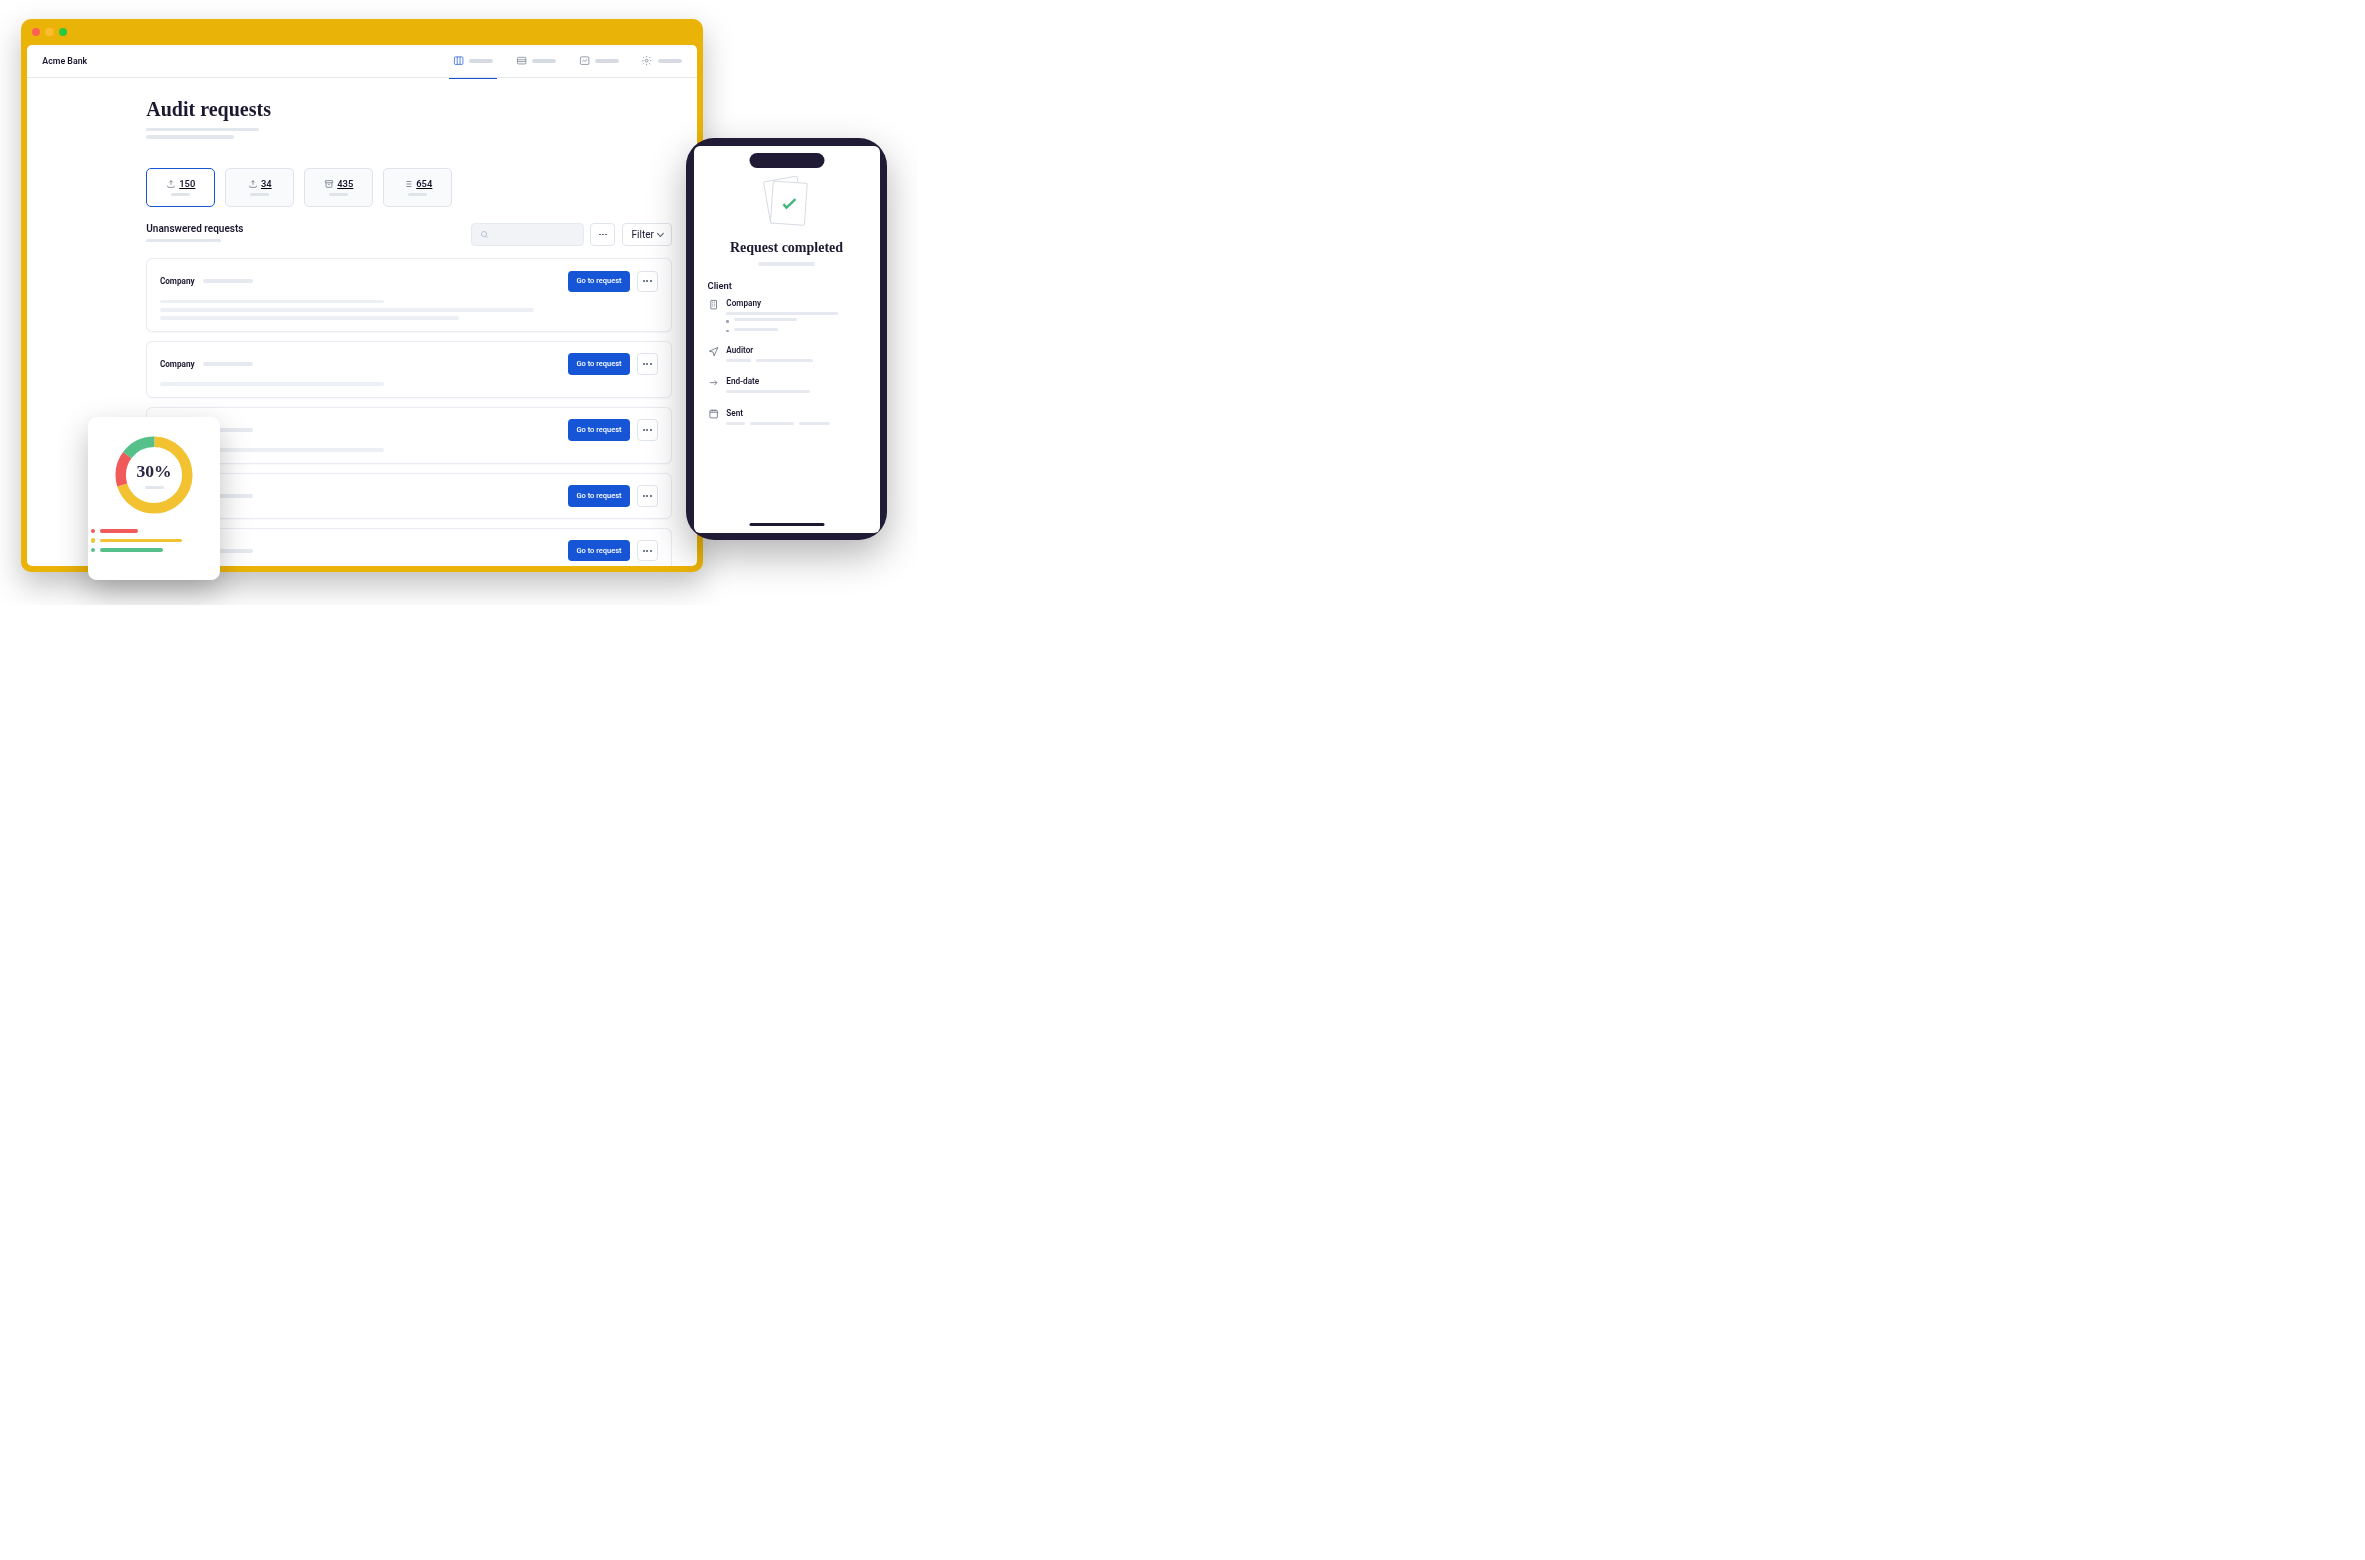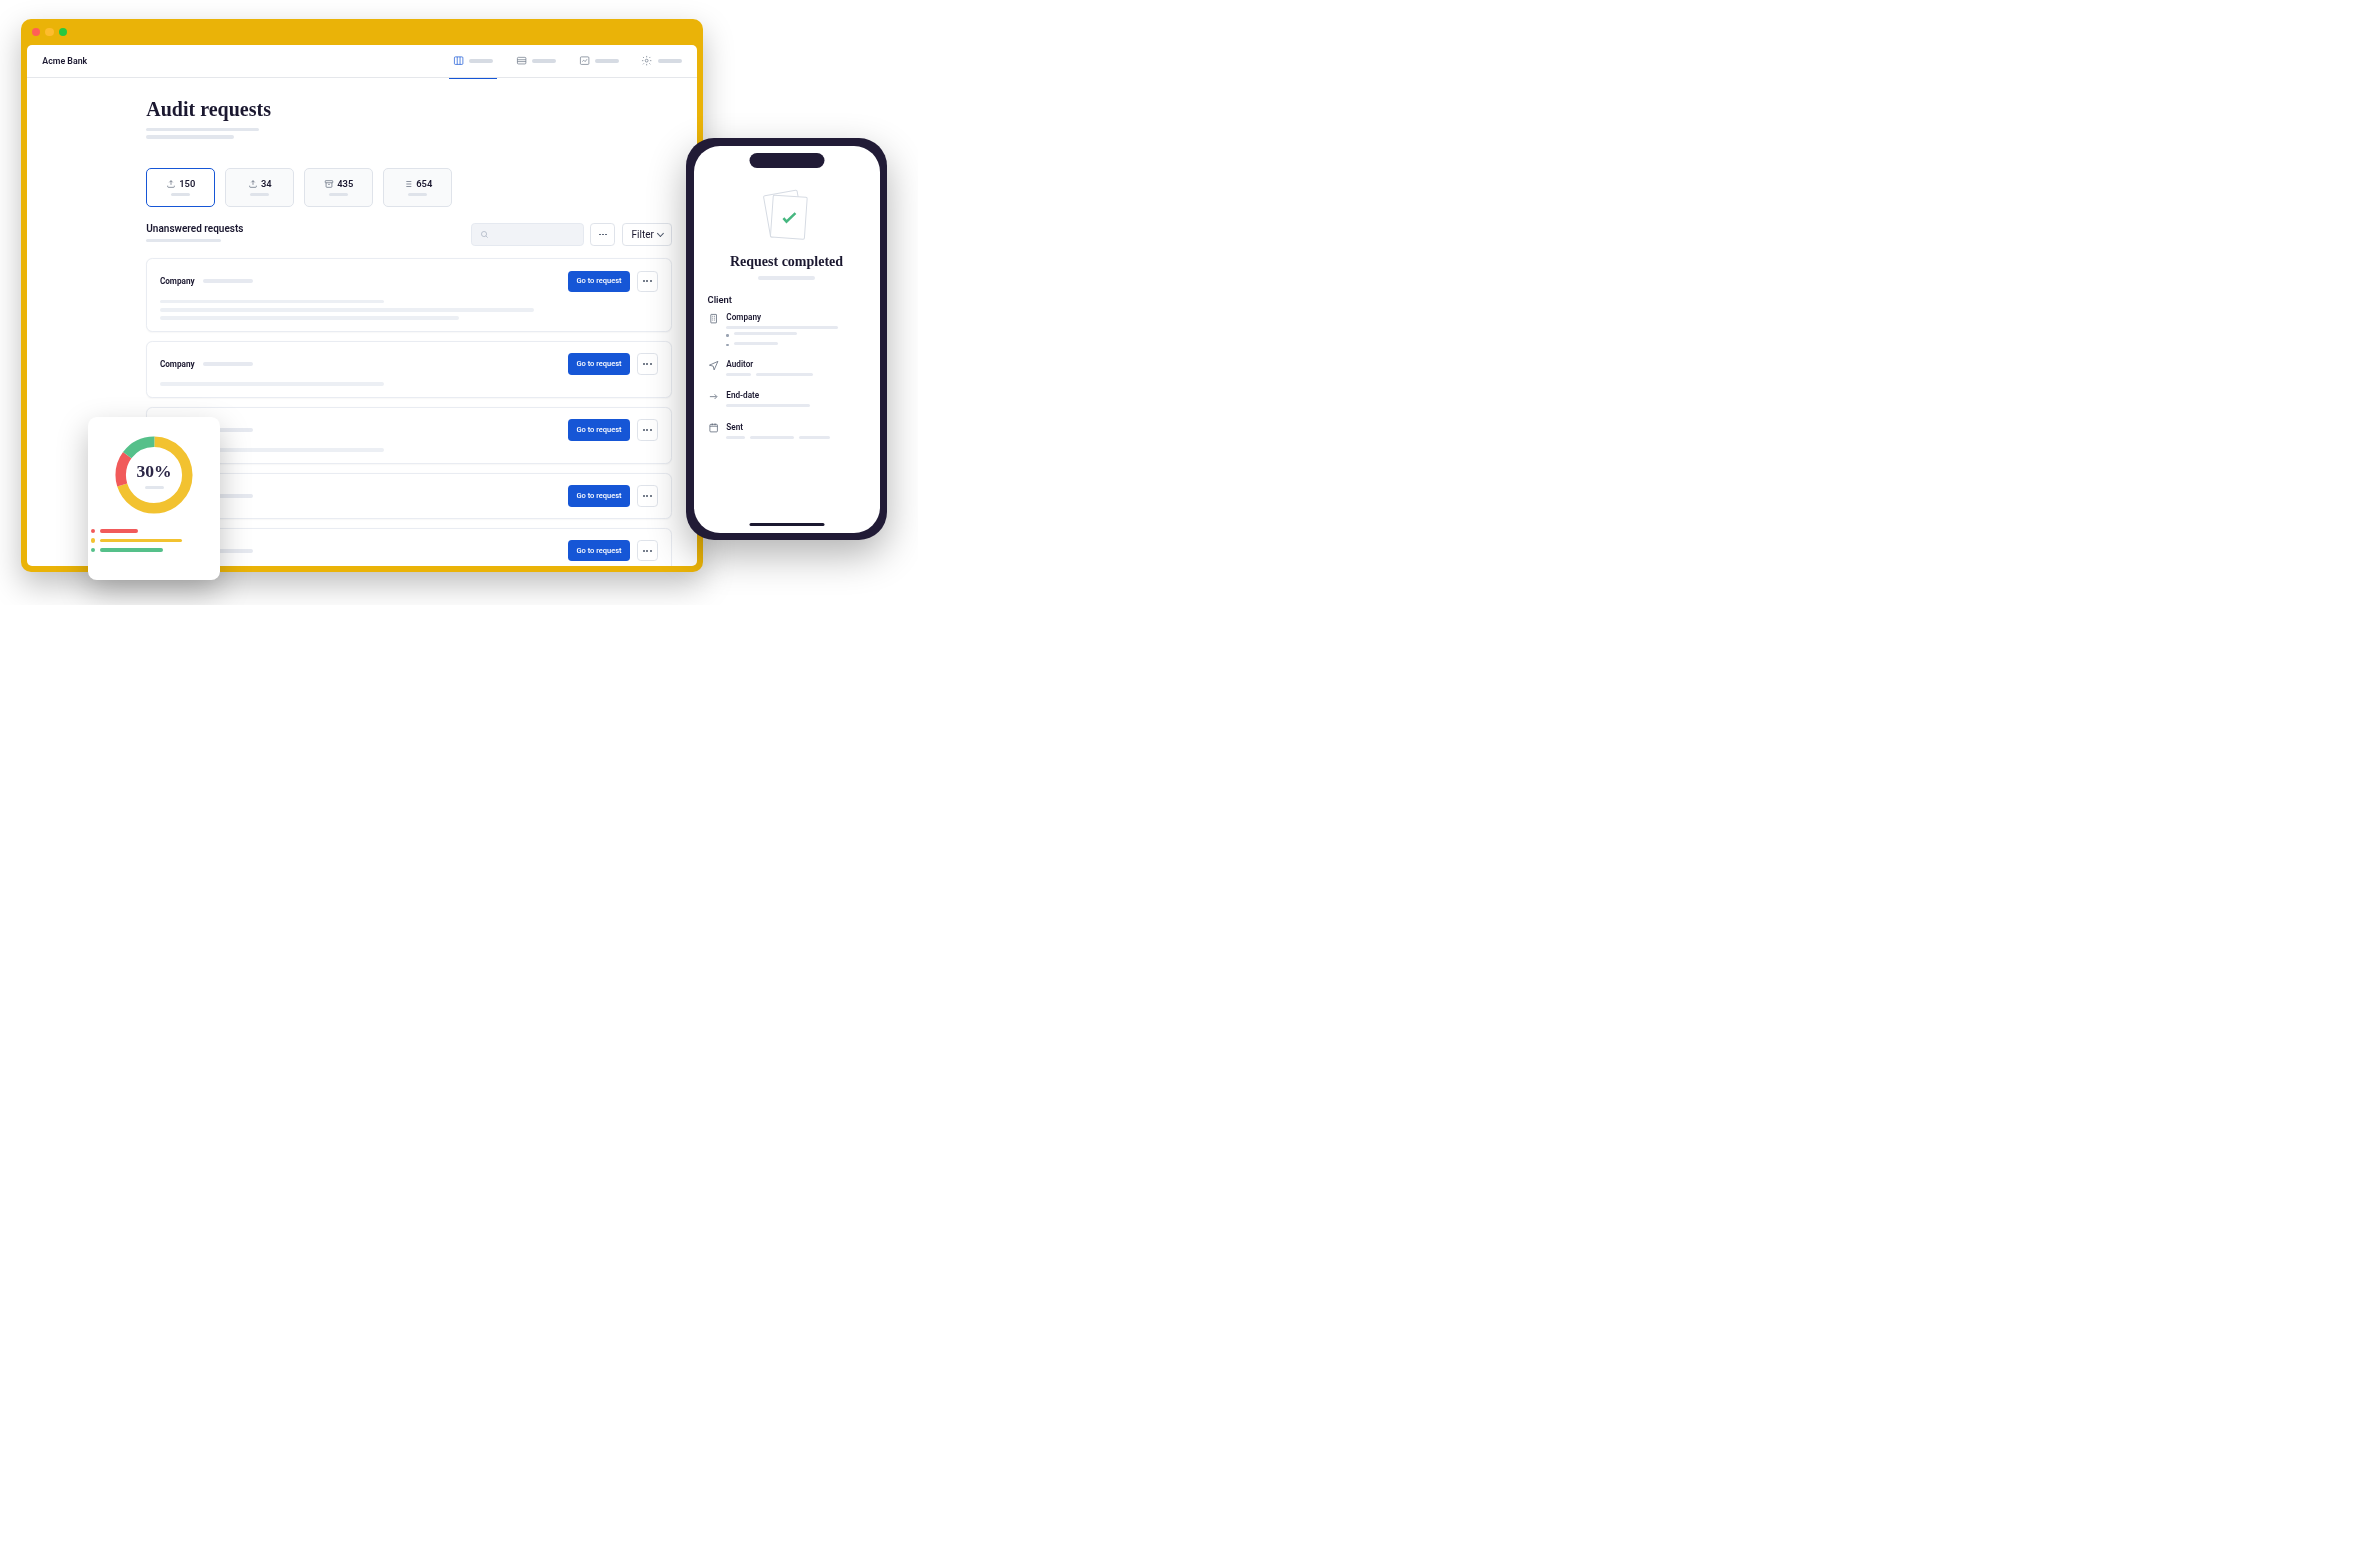--- a/index.html
+++ b/index.html
@@ -76,21 +76,21 @@
   .stat-row { display: flex; gap: 10px; }
   .stat-card {
     width: 69px; height: 39px;
     border: 0.6px solid #dfe3ea;
     border-radius: 5px;
     background: #f9fafb;
     display: flex; flex-direction: column; align-items: center; justify-content: center;
     gap: 3.8px;
   }
   .stat-card.active { border: 0.9px solid #1656d6; background: #fff; }
-  .stat-top { display: flex; align-items: center; gap: 3px; }
+  .stat-top { display: flex; align-items: center; gap: 3px; text-decoration: underline; }
   .stat-val { font-size: 9.4px; font-weight: 600; color: #1b1830; }
   .stat-card .skl { width: 19px; height: 3.1px; background: #dfe3ea; border-radius: 1.9px; }
   .stat-icon { width: 10px; height: 10px; stroke: #4a5568; fill: none; stroke-width: 1.5; }
 
   .list-section { padding: 16.3px 25px 0 119px; }
   .list-header { display: flex; align-items: flex-start; }
   .list-header h3 { font-size: 10px; font-weight: 600; color: #1b1830; margin-bottom: 5px; }
   .list-header .skl-line { width: 75px; height: 3.1px; background: #e2e6ed; border-radius: 1.9px; }
   .list-controls { margin-left: auto; display: flex; gap: 6.3px; align-items: center; }
   .search-box {
@@ -160,24 +160,24 @@
     right: 31px; top: 138px;
     width: 201px; height: 402px;
     background: #211b36;
     border-radius: 28px;
     box-shadow: 0 15px 38px rgba(0,0,0,0.3);
     padding: 7.5px;
   }
   .phone-screen {
     width: 100%; height: 100%;
     background: #fff;
-    border-radius: 26px;
+    border-radius: 6px;
     position: relative;
     overflow: hidden;
-    padding: 47px 14px 19px;
+    padding: 33px 14px 19px;
   }
   .notch {
     position: absolute; top: 7.5px; left: 50%; transform: translateX(-50%);
     width: 75px; height: 15px; background: #211b36; border-radius: 8.8px;
   }
   .home-ind {
     position: absolute; bottom: 6.3px; left: 50%; transform: translateX(-50%);
     width: 75px; height: 3.1px; background: #1b1830; border-radius: 1.9px;
   }
   .check-illus { display: flex; justify-content: center; margin-bottom: 11.3px; position: relative; height: 50px; }

